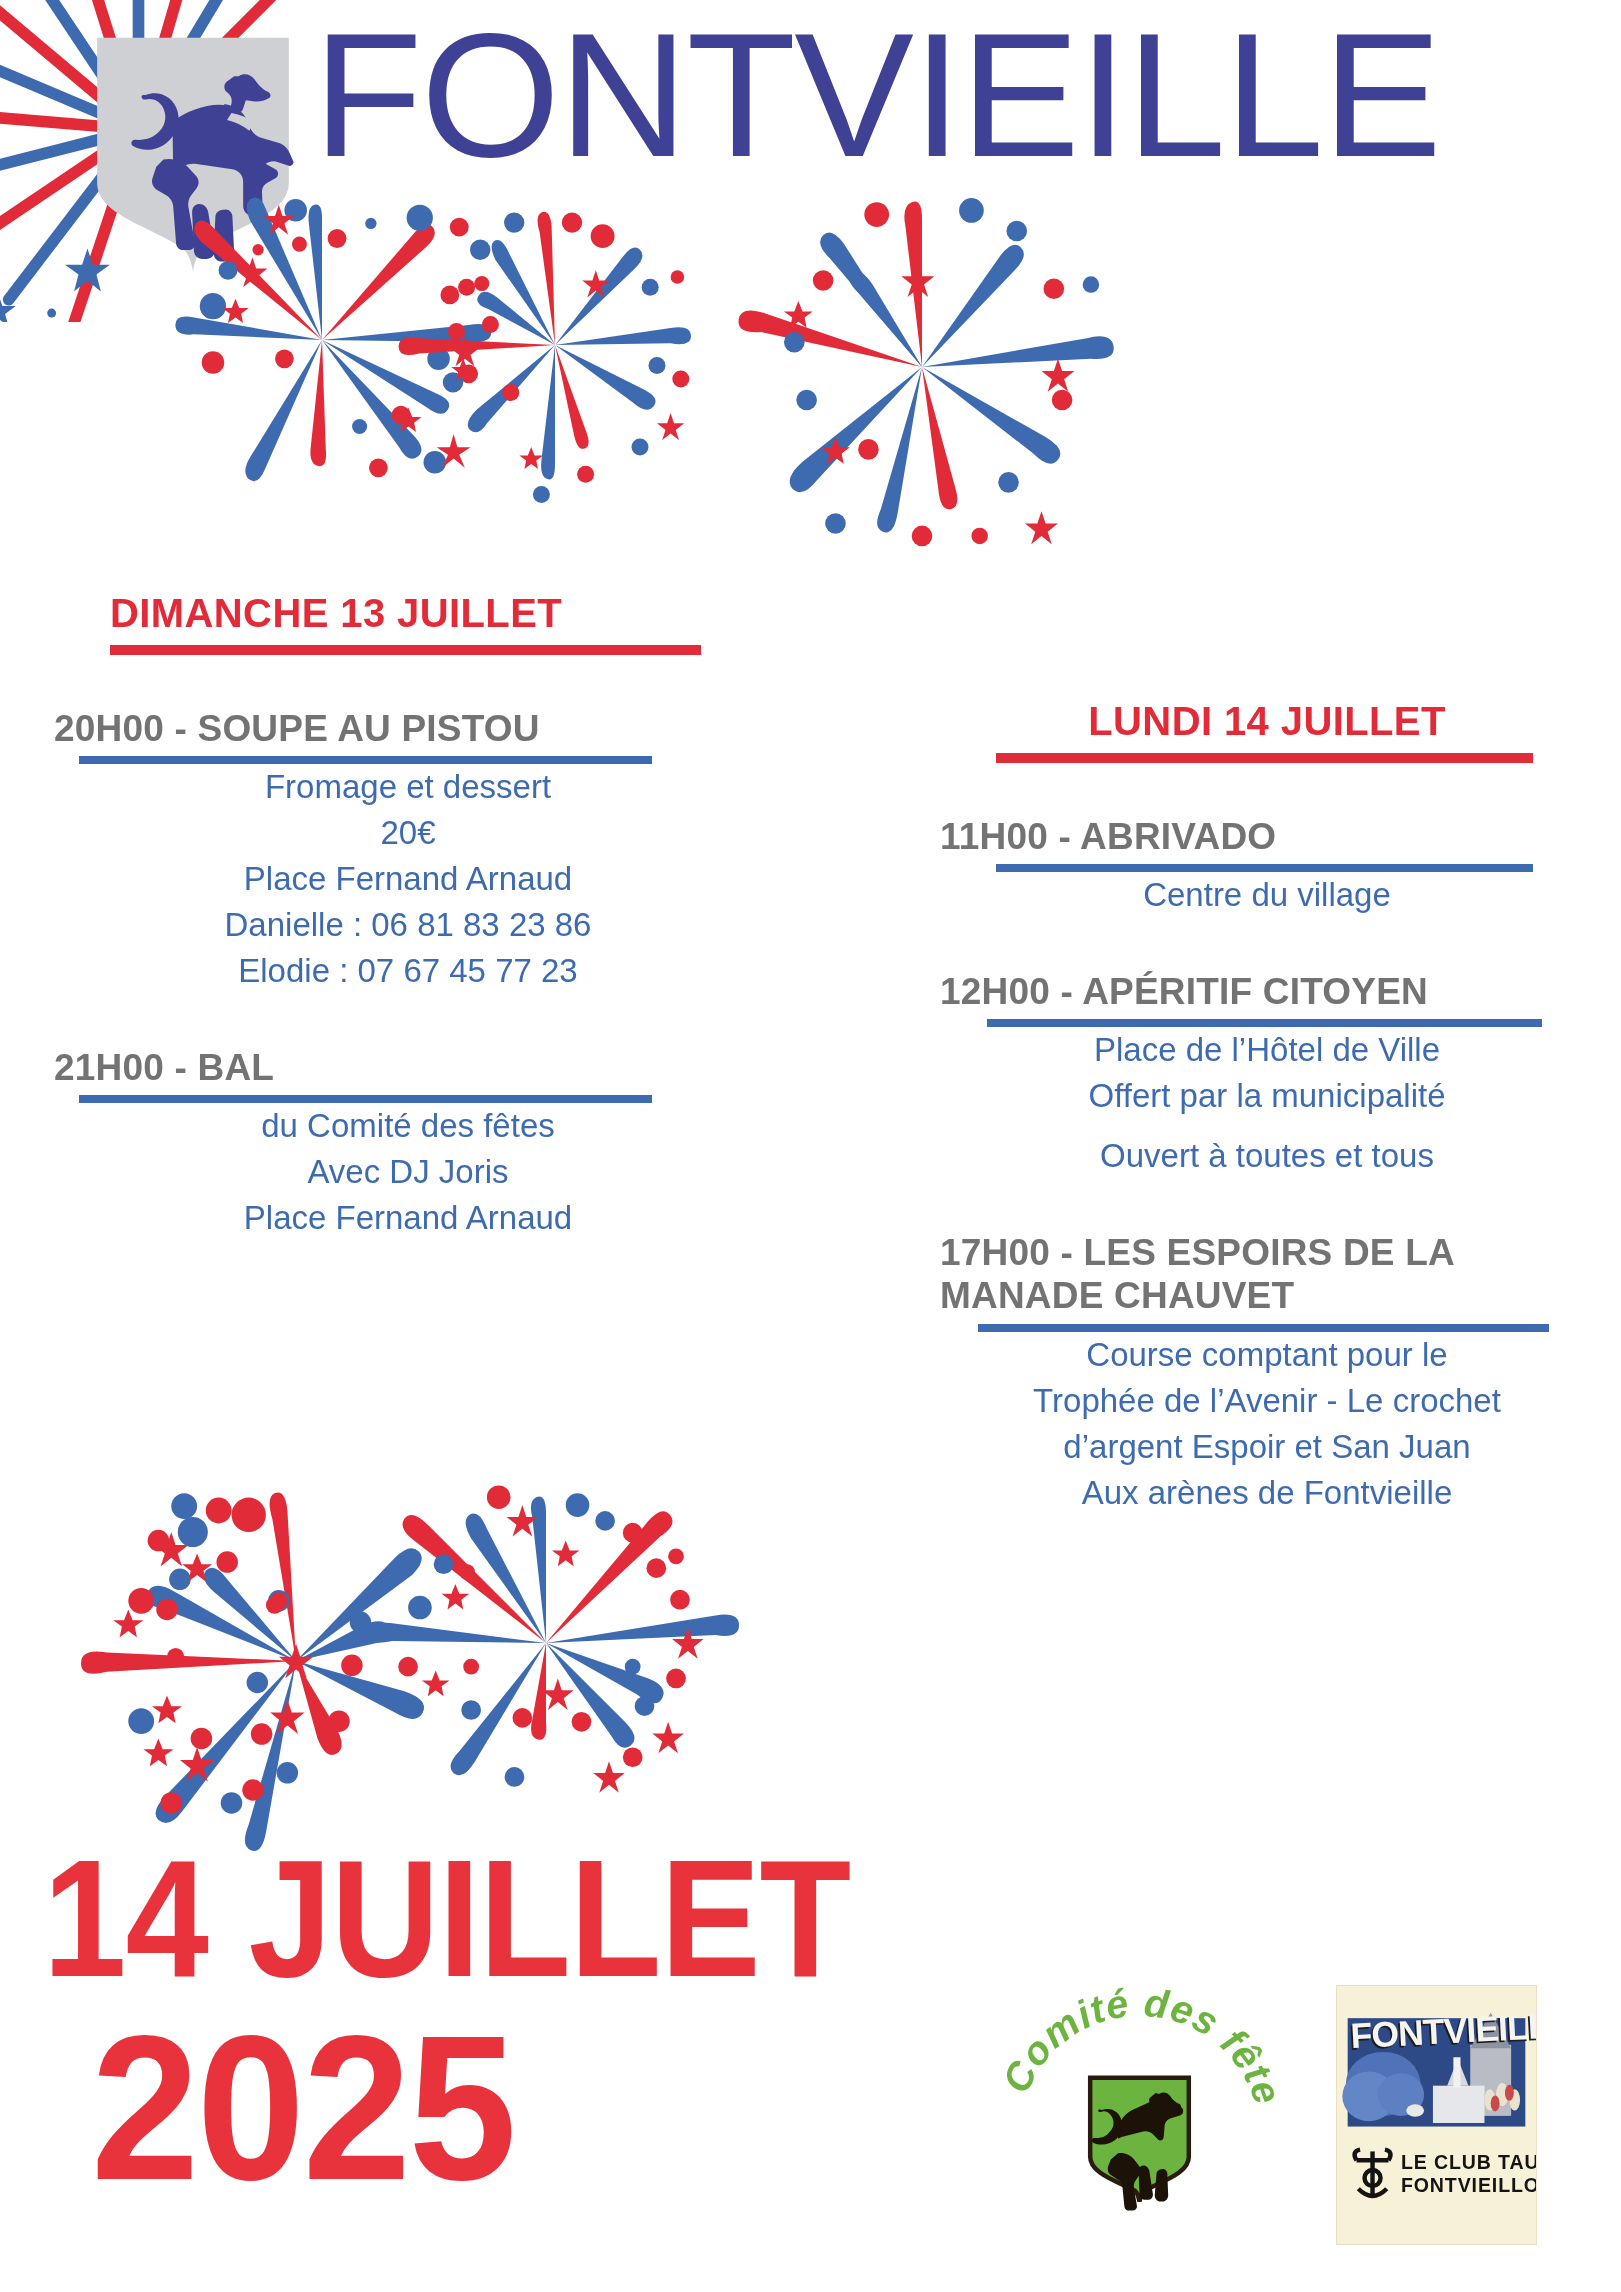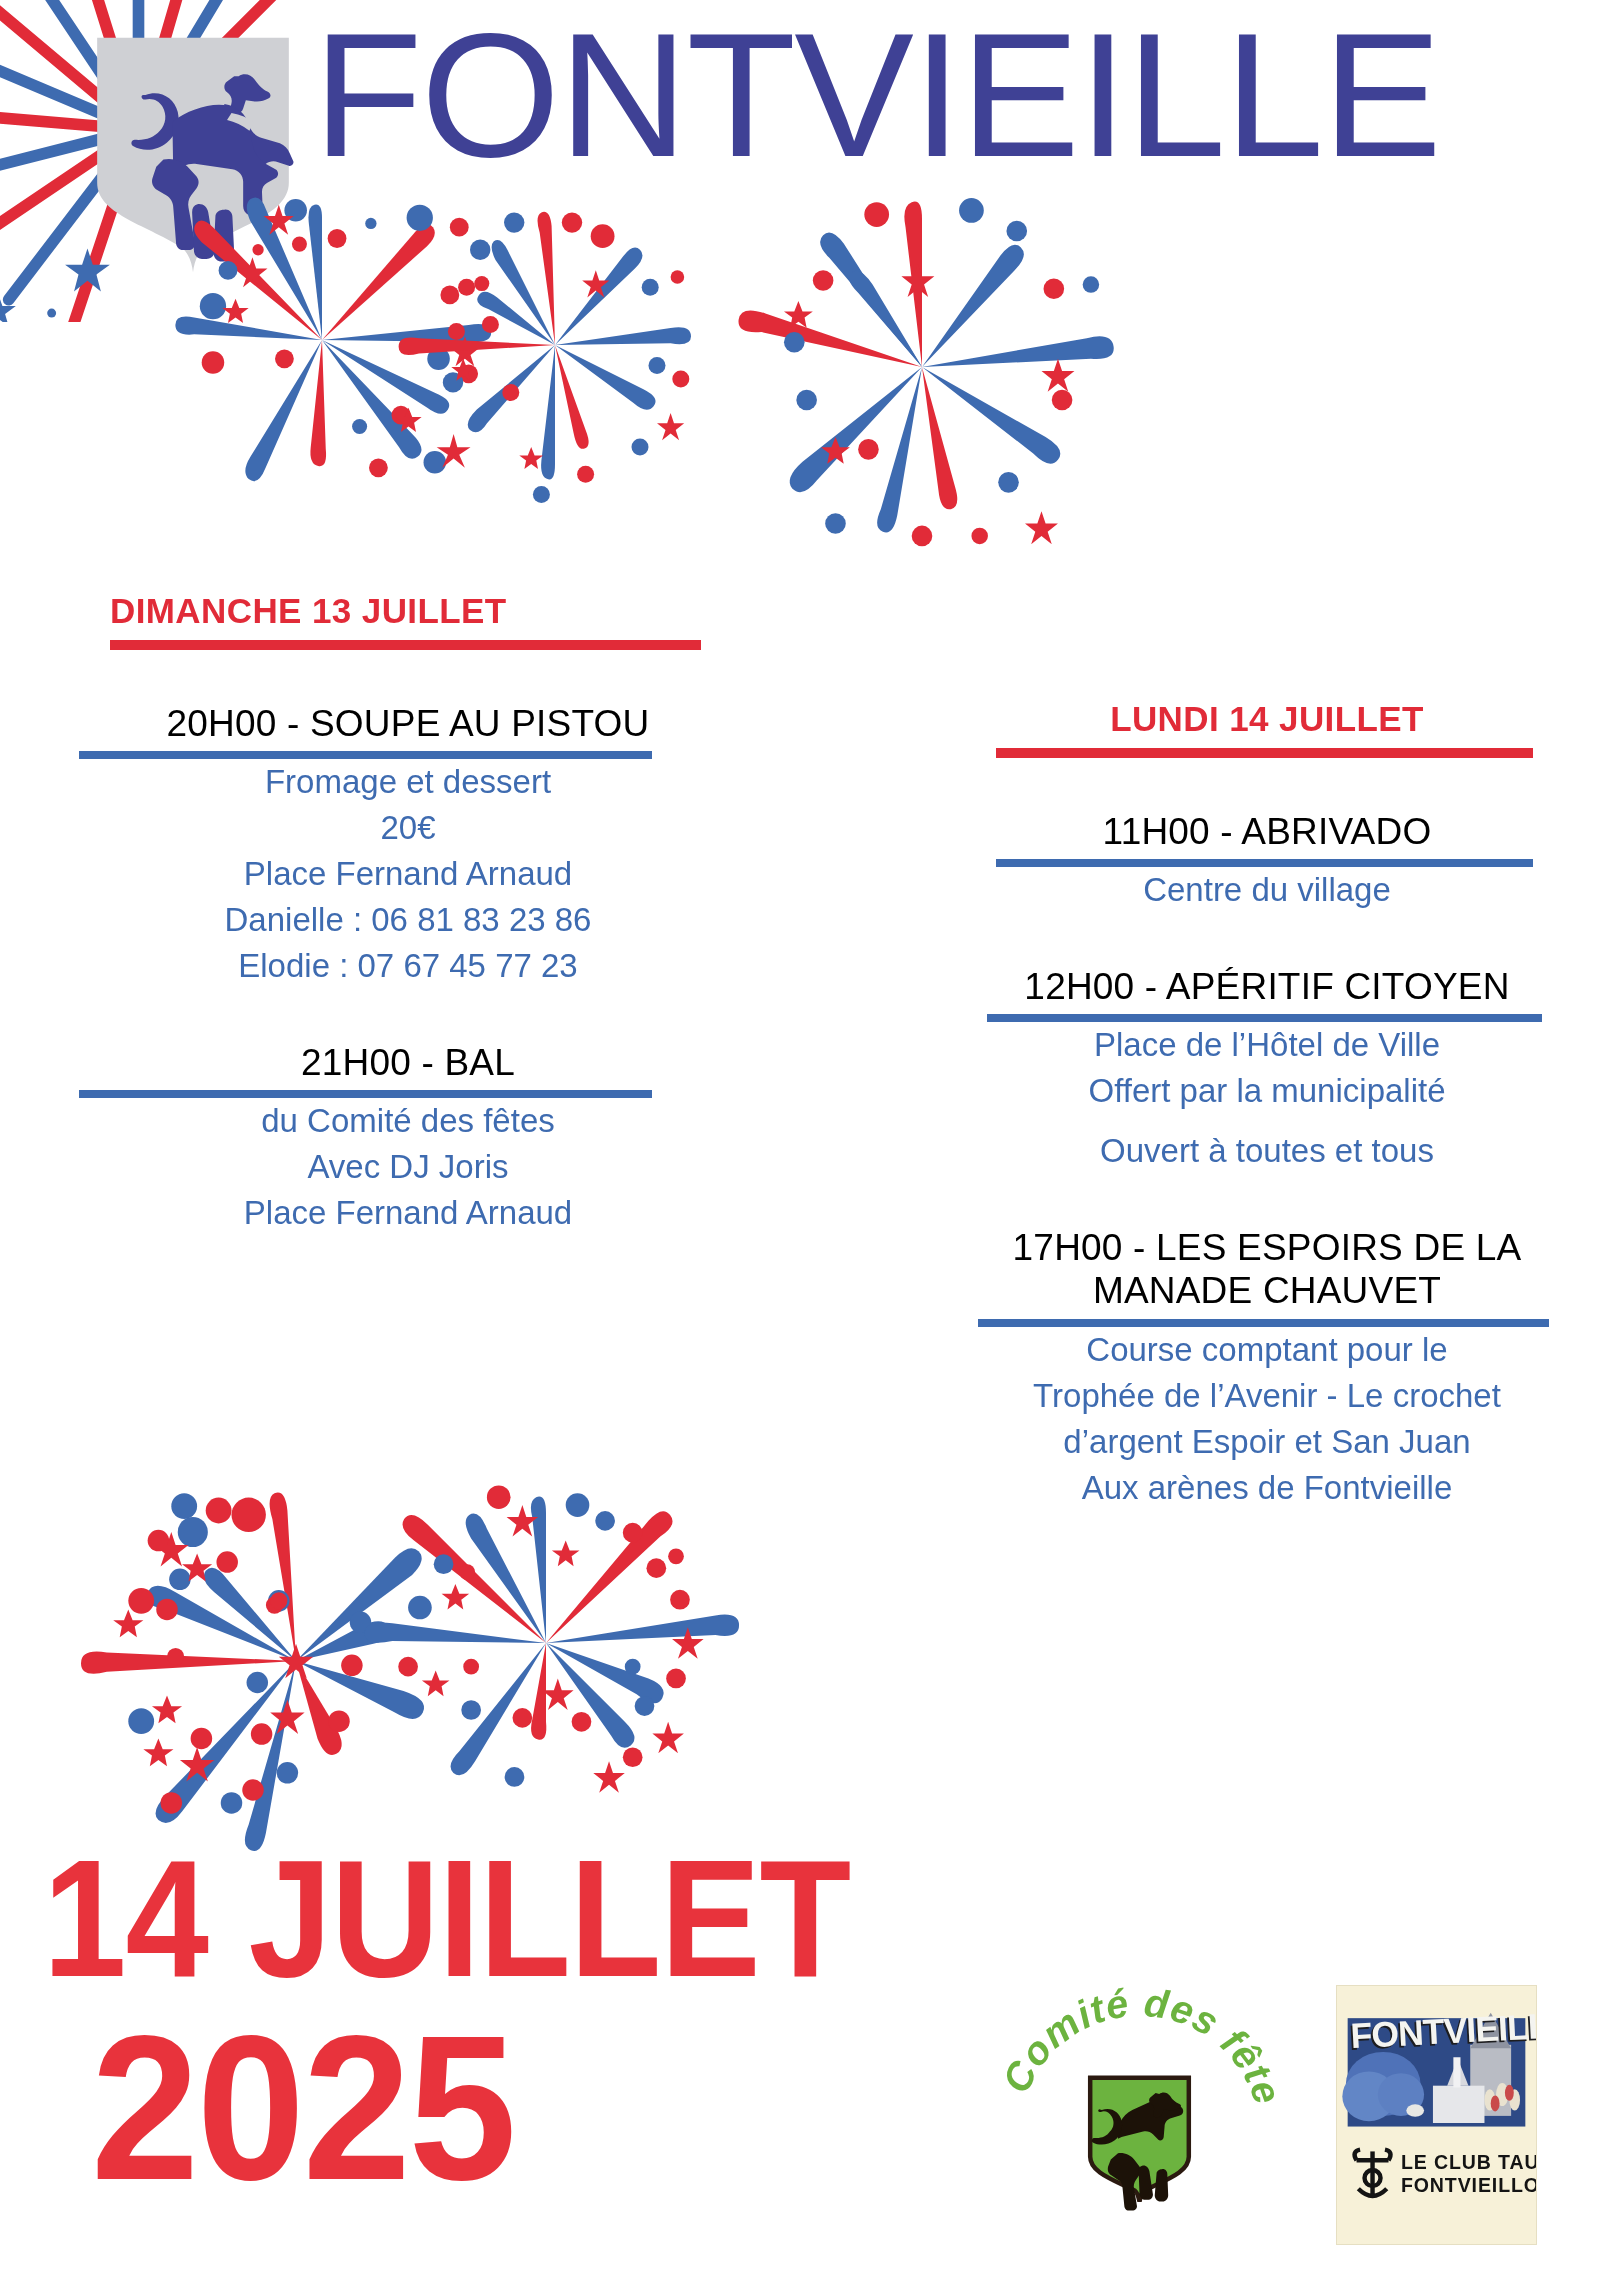--- a/index.html
+++ b/index.html
@@ -26,32 +26,32 @@
   }
 
   
   .fw { position:absolute; }
 
   
   .col-left  { position:absolute; left:54px;  top:591px; width:708px; }
   .col-right { position:absolute; left:940px; top:699px; width:654px; }
 
   .day-title {
-    color:#e12b38; font-weight:700; font-size:35px; letter-spacing:0.4px;
+    color:#e12b38; font-weight:700; font-size:40px; letter-spacing:0.4px;
     text-align:center; white-space:nowrap;
   }
   .day-title.left  { text-align:left; padding-left:56px; }
   .day-rule { height:9.9px; background:#e12b38; margin-top:9px; }
   .day-rule.left  { width:591px; margin-left:56px; }
   .day-rule.right { width:537px; margin-left:56px; }
 
   .event { margin-top:52px; }
   .ev-head {
-    color:#000000; font-weight:400; font-size:37px; letter-spacing:0.2px;
-    text-align:center; line-height:43px;
+    color:#737373; font-weight:700; font-size:37px; letter-spacing:0.2px;
+    text-align:left; line-height:43px;
   }
   .ev-rule { height:8px; background:#3e6bb0; margin-top:6.3px; }
   .ev-body {
     color:#3e6bb0; font-weight:400; font-size:33px; line-height:46px;
     text-align:center; 
   }
 
   
   .w-soupe   { width:573px; margin-left:25px; }
   .w-bal     { width:573px; margin-left:25px; }

